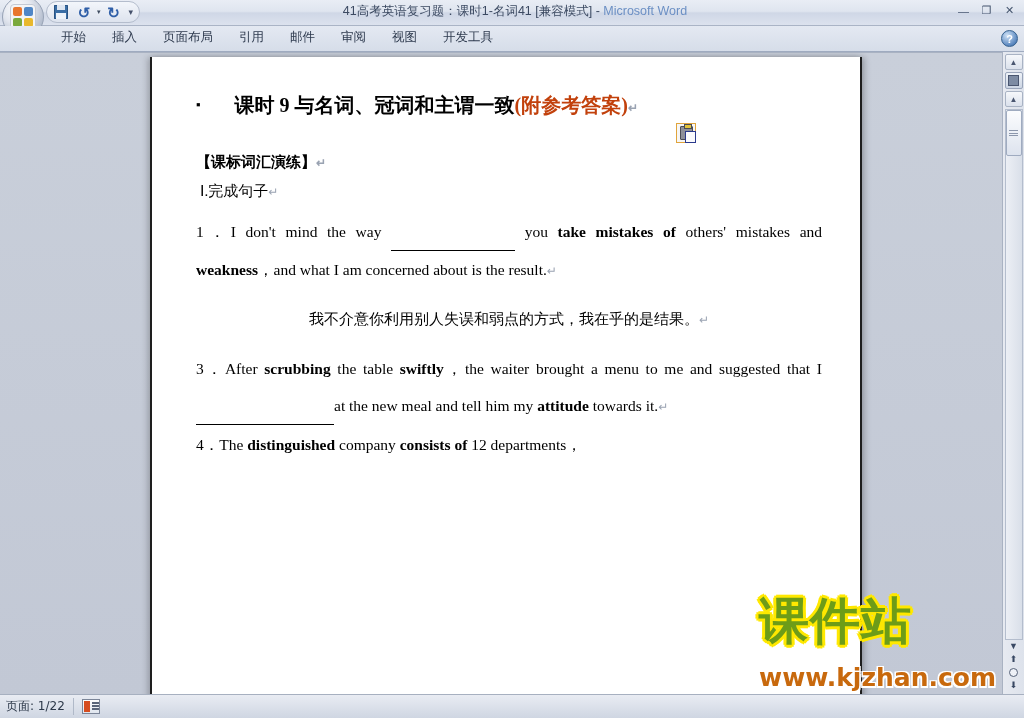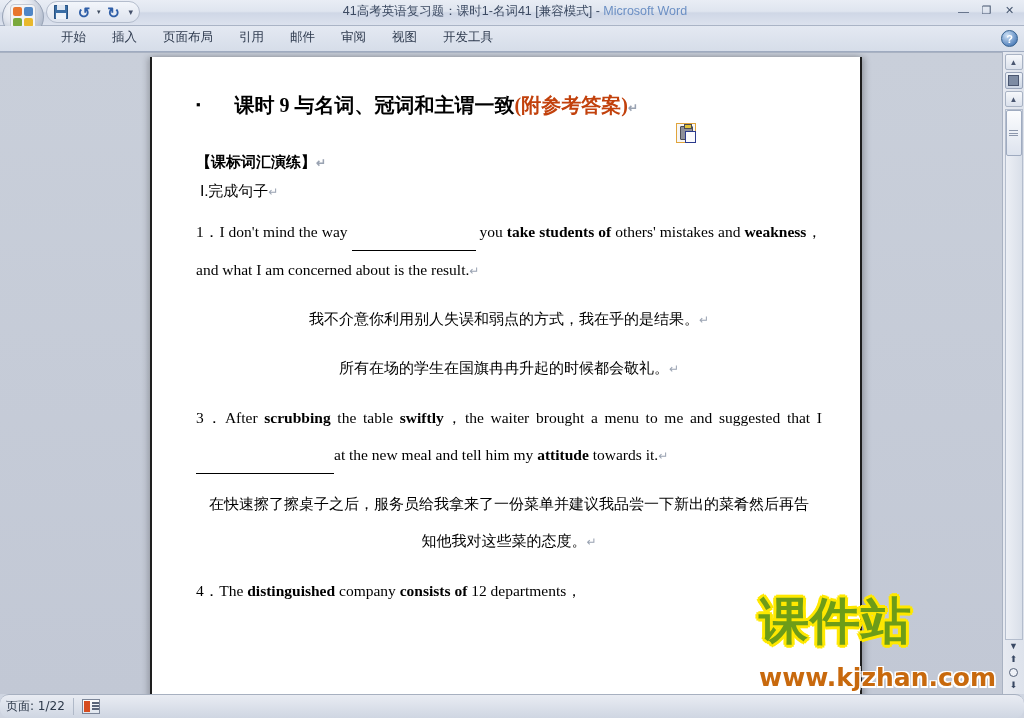--- a/index.html
+++ b/index.html
@@ -237,21 +237,21 @@
   .sb-nav div { font-size: 9px; color:#394863; cursor:pointer; line-height: 1; }
   .sb-nav .circle {
     width: 9px; height: 9px; border-radius:50%; border:1.4px solid #566279; background:#eef1f7;
   }
 
   
   .statusbar {
     height: 24px; flex: 0 0 24px;
     background: linear-gradient(180deg,#e9ecf3,#cfd6e2);
     border-top: 1px solid #a7b0c0;
-    display: flex; align-items: center; padding-left: 6px; gap: 8px; border-radius: 9px;
+    display: flex; align-items: center; padding-left: 6px; gap: 8px;
   }
   .status-page {
     font-size: 12px; color: #2c3849; font-family:"DejaVu Sans", sans-serif;
     padding-right: 8px; border-right: 1px solid #b0b9c8;
     cursor: pointer;
   }
   .status-icon {
     width: 18px; height: 15px; position: relative; cursor: pointer;
     background: linear-gradient(180deg,#fdfdfd,#dfe5ee);
     border: 1px solid #7b8598;
@@ -332,25 +332,23 @@
             <div class="smarttag">
               <span class="clipboard"></span>
             </div>
           </div>
 
           <div class="cn-head"><span>【课标词汇演练】</span><span class="pilcrow">↵</span></div>
 
           <div class="rm-line"><span>Ⅰ.完成句子</span><span class="pilcrow">↵</span></div>
 
           <div id="questions">
-              <div class="q-en"><span>1．</span><span>I don't mind the way </span><span class="blank b1">&nbsp;</span><span> you </span><b>take students of</b><span> others' mistakes and </span><b>weakness</b><span>，and what I am concerned about is the result.</span><span class="pilcrow">↵</span></div>
+              <div class="q-en"><span>1．</span><span>I don't mind the way </span><span class="blank b1">&nbsp;</span><span> you </span><b>take mistakes of</b><span> others' mistakes and </span><b>weakness</b><span>，and what I am concerned about is the result.</span><span class="pilcrow">↵</span></div>
               <div class="q-cn"><span>我不介意你利用别人失误和弱点的方式，我在乎的是结果。</span><span class="pilcrow">↵</span></div>
-              <div class="q-cn"><span>所有在场的学生在国旗冉冉升起的时候都会敬礼。</span><span class="pilcrow">↵</span></div>
               <div class="q-en"><span>3．</span><span>After </span><b>scrubbing</b><span> the table </span><b>swiftly</b><span>，the waiter brought a menu to me and suggested that I </span><span class="blank b3">&nbsp;</span><span>at the new meal and tell him my </span><b>attitude</b><span> towards it.</span><span class="pilcrow">↵</span></div>
-              <div class="q-cn"><span>在快速擦了擦桌子之后，服务员给我拿来了一份菜单并建议我品尝一下新出的菜肴然后再告知他我对这些菜的态度。</span><span class="pilcrow">↵</span></div>
               <div class="q-en"><span>4．</span><span>The </span><b>distinguished</b><span> company </span><b>consists of</b><span> 12 departments，</span></div>
             </div>
 
         </div>
       </div>
 
       <div class="watermark">
         <div class="wm-cn">课件站</div>
         <div class="wm-url">www.kjzhan.com</div>
       </div>

